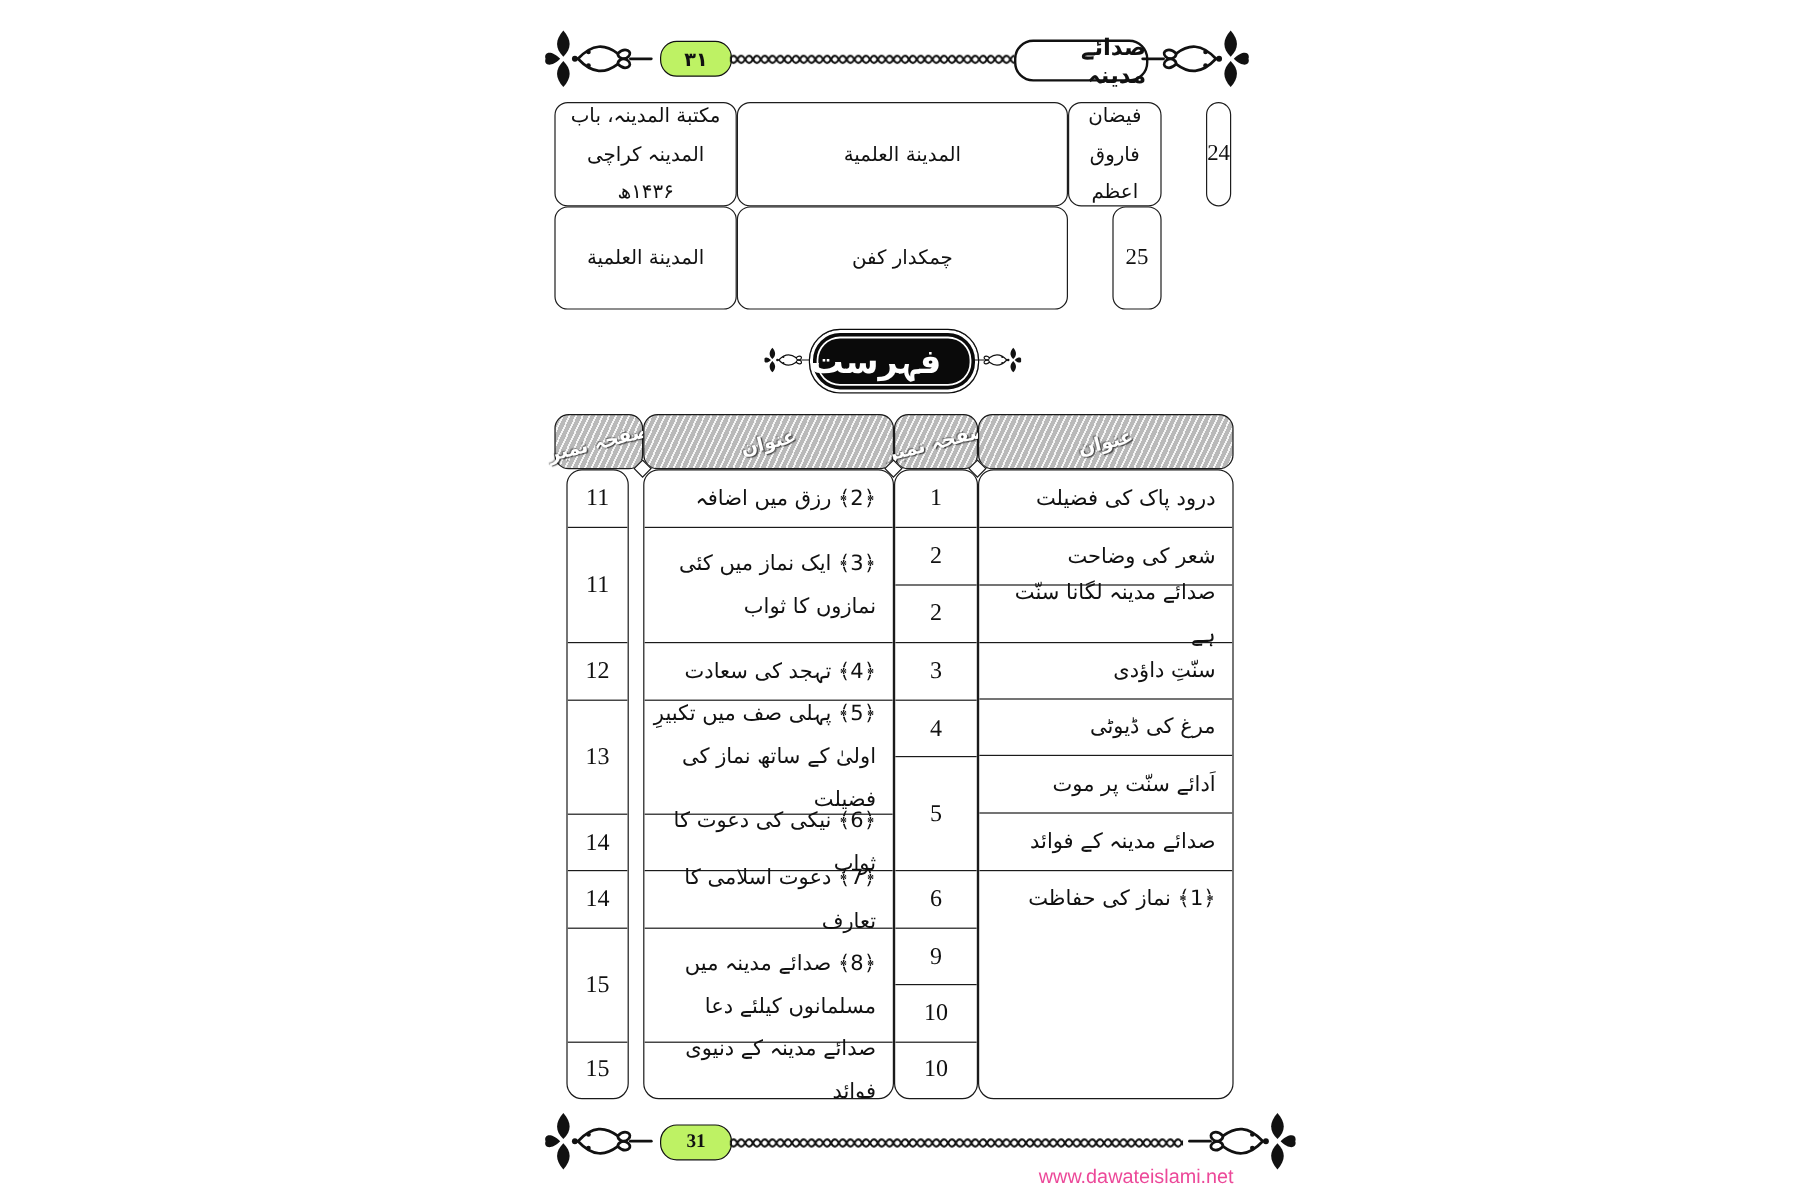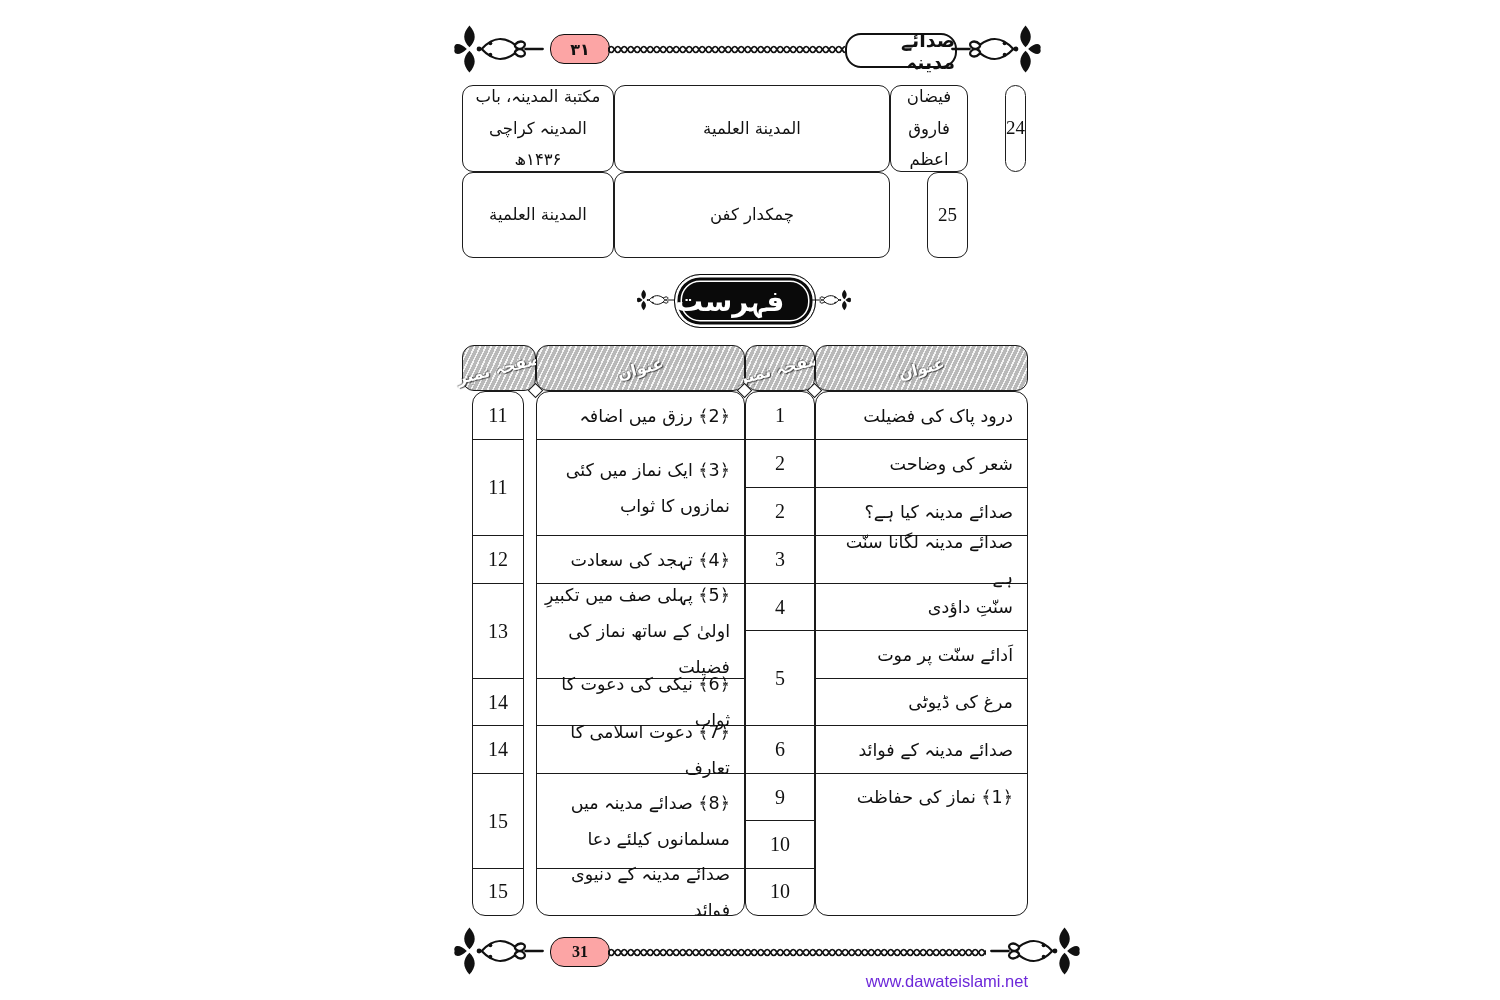--- a/index.html
+++ b/index.html
@@ -8,21 +8,21 @@
   .abs{position:absolute;}
 
   
   .rope{position:absolute;}
   .rope svg{display:block;width:100%;height:100%;}
   .flourish{position:absolute;}
   .flourish svg{display:block;width:100%;height:100%;}
   .mirror{transform:scaleX(-1);}
 
   
-  .num-pill{position:absolute;border:1.6px solid #111;border-radius:14px;background:#fca5a5;
+  .num-pill{position:absolute;border:1.6px solid #111;border-radius:14px;background:#bef264;
             display:flex;align-items:center;justify-content:center;
             font-size:16px;font-weight:bold;}
   .title-pill{position:absolute;border:2px solid #111;border-radius:16px;background:#fff;
             display:flex;align-items:center;justify-content:center;
             font-size:19px;font-weight:bold;}
   .fihrist-pill{position:absolute;border:1.6px solid #0a0a0a;border-radius:26px;background:#fff;
             box-shadow:inset 0 0 0 2.5px #fff, inset 0 0 0 5.5px #0a0a0a,
                        inset 0 0 0 7px #ffffff, inset 0 0 0 200px #0a0a0a;
             display:flex;align-items:center;}
   .fihrist-pill span{color:#fff;font-size:28px;font-weight:bold;letter-spacing:1px;}
@@ -49,21 +49,21 @@
   .toc-cell{box-sizing:border-box;border-bottom:1.4px solid #1a1a1a;display:flex;align-items:center;}
   .toc-cell:last-child{border-bottom:none;}
   .toc-cell.pagenum{justify-content:center;font-family:"Liberation Serif",serif;font-size:20px;}
   .toc-cell.title{justify-content:flex-start;padding:2px 14px 2px 6px;font-size:17.5px;line-height:36px;}
   .h48{height:48px;} .h47{height:47px;} .h95{height:95px;} .h96{height:96px;} .h45{height:45px;}
 
   .diamond{position:absolute;width:9px;height:9px;background:#fff;border:1.4px solid #1a1a1a;
            transform:rotate(45deg);z-index:5;}
 
   .website{position:absolute;left:828px;top:972px;width:200px;text-align:right;
-           color:#6d28d9;font-size:16.5px;font-family:"Liberation Sans",sans-serif;}
+           color:#ec4899;font-size:16.5px;font-family:"Liberation Sans",sans-serif;}
 </style>
 </head>
 <body>
 
 <svg width="0" height="0" style="position:absolute">
   <defs>
     <pattern id="ropepat" width="13" height="11" patternUnits="userSpaceOnUse">
       <path d="M0,5.5 Q3.2,-0.5 6.5,5.5 T13,5.5" fill="none" stroke="#111" stroke-width="1.7"></path>
       <path d="M0,5.5 Q3.2,11.5 6.5,5.5 T13,5.5" fill="none" stroke="#111" stroke-width="1.7"></path>
     </pattern>
@@ -186,25 +186,24 @@
     <div class="toc-cell pagenum h47">4</div>
     <div class="toc-cell pagenum h95">5</div>
     <div class="toc-cell pagenum h48">6</div>
     <div class="toc-cell pagenum h47">9</div>
     <div class="toc-cell pagenum h48">10</div>
     <div class="toc-cell pagenum h45">10</div>
   </div>
   <div class="toc-col" style="left:815px;width:213px">
     <div class="toc-cell title h48" dir="rtl">درود پاک کی فضیلت</div>
     <div class="toc-cell title h48" dir="rtl">شعر کی وضاحت</div>
-    <div class="toc-cell title h48" dir="rtl">صدائے مدینہ کیا ہے؟</div>
     <div class="toc-cell title h48" dir="rtl">صدائے مدینہ لگانا سنّت ہے</div>
     <div class="toc-cell title h47" dir="rtl">سنّتِ داؤدی</div>
+    <div class="toc-cell title h47" dir="rtl">مرغ کی ڈیوٹی</div>
     <div class="toc-cell title h48" dir="rtl">اَدائے سنّت پر موت</div>
-    <div class="toc-cell title h47" dir="rtl">مرغ کی ڈیوٹی</div>
     <div class="toc-cell title h48" dir="rtl">صدائے مدینہ کے فوائد</div>
     <div class="toc-cell title h45" dir="rtl">﴿1﴾ نماز کی حفاظت</div>
   </div>
 
   <div class="flourish abs" style="left:452px;top:924px;width:96px;height:54px">
     <svg viewBox="0 0 110 60">
         <use href="#flourish"></use>
       </svg>
   </div>
 

